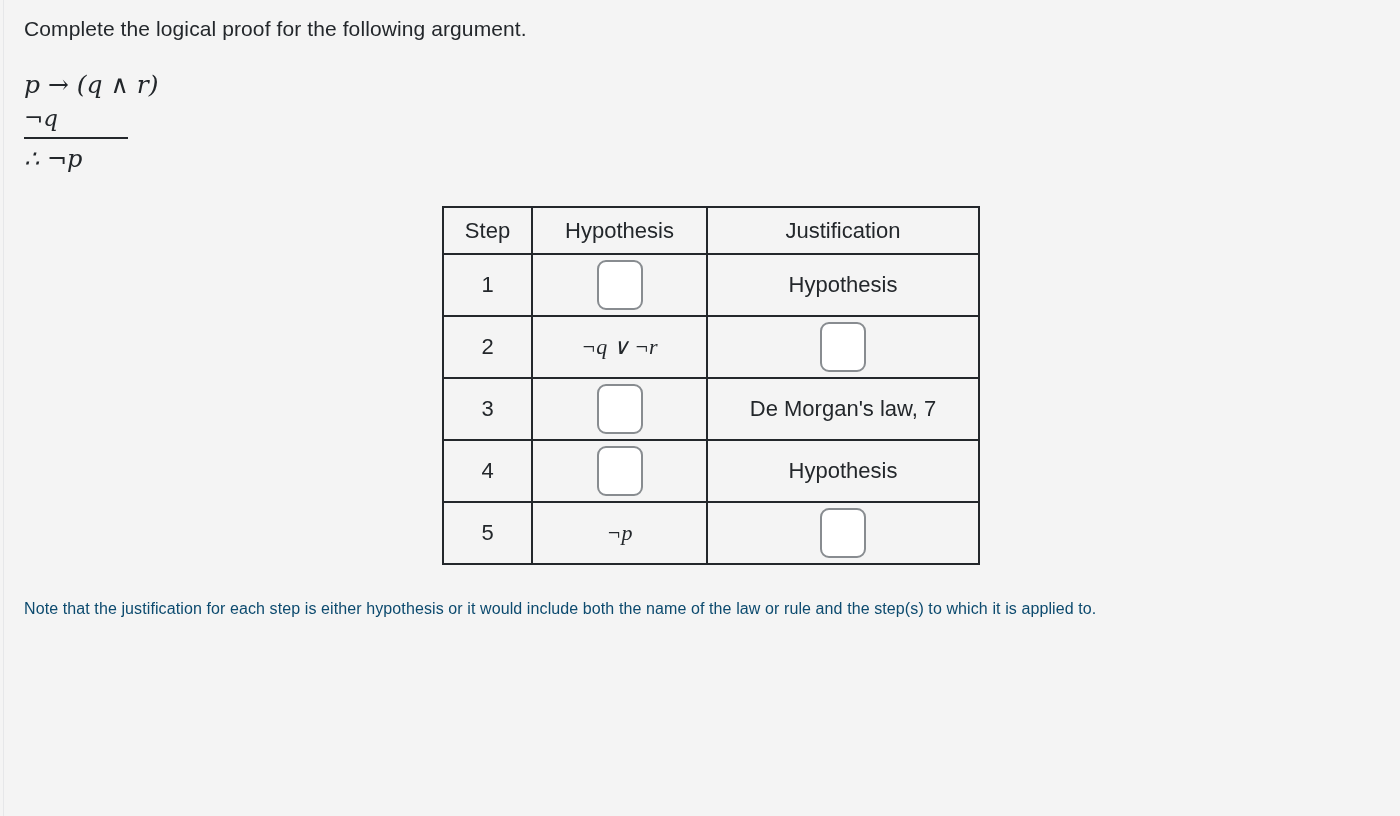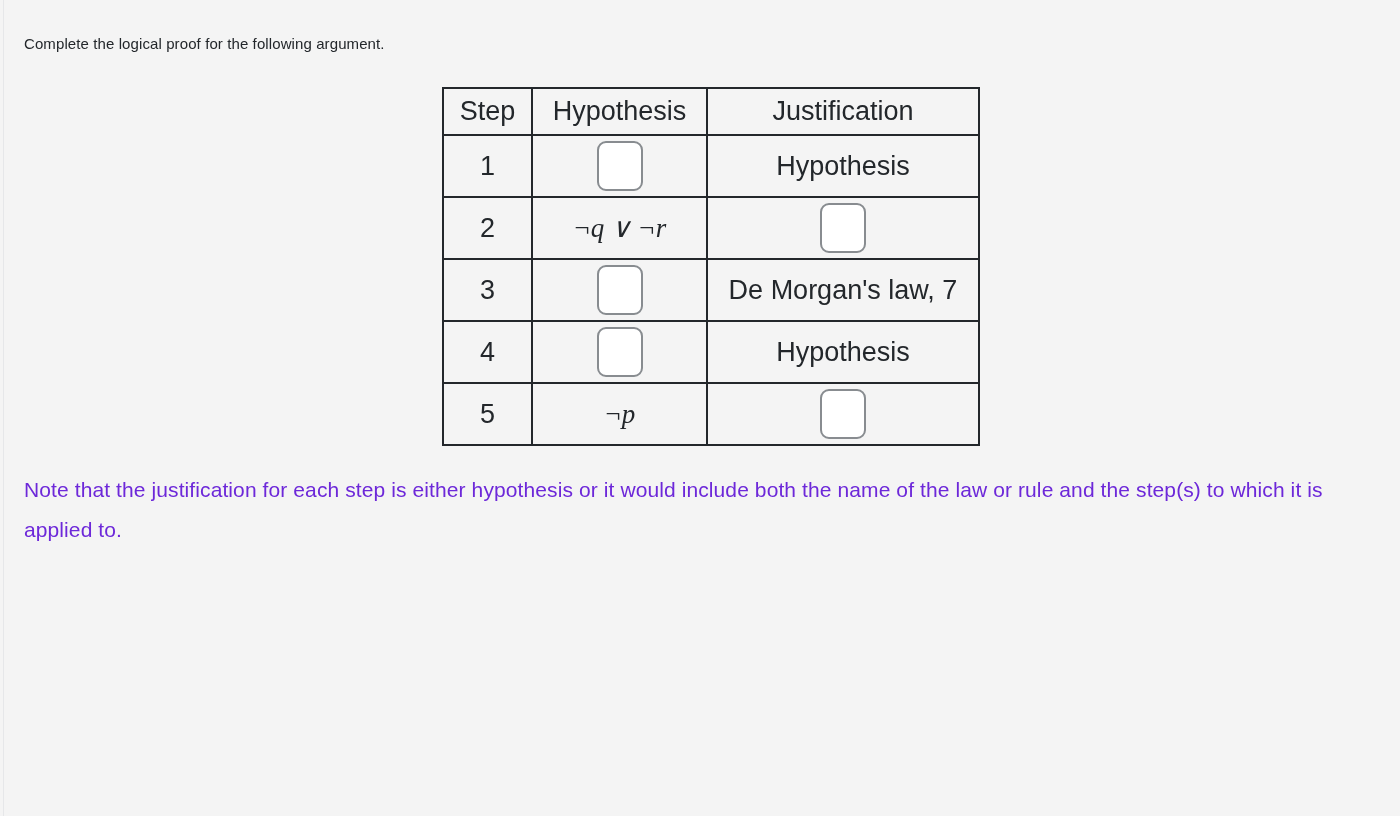--- a/index.html
+++ b/index.html
@@ -22,24 +22,24 @@
     width: 1px;
     height: 816px;
     background: #e6e7e9;
   }
   .content {
     position: relative;
     padding: 0 24px;
     box-sizing: border-box;
   }
   .prompt-line {
-    font-size: 15px;
+    font-size: 21px;
     line-height: 26px;
     color: #23272b;
-    padding-top: 31px;
+    padding-top: 16px;
     letter-spacing: 0.1px;
   }
 
   
   .argument {
     margin-top: 26px;
     font-family: "DejaVu Serif", "Liberation Serif", serif;
     color: #22262a;
   }
   .arg-row {
@@ -73,21 +73,21 @@
     margin-left: 418px;
     background: #f4f4f4;
     table-layout: fixed;
   }
   table.proof th,
   table.proof td {
     border: 2px solid #23272b;
     text-align: center;
     vertical-align: middle;
     font-weight: normal;
-    font-size: 27px;
+    font-size: 22px;
     color: #23272b;
     padding: 0;
   }
   table.proof th {
     height: 45px;
   }
   table.proof td {
     height: 60px;
   }
   .col-step  { width: 89px; }
@@ -108,39 +108,46 @@
     background: #ffffff;
     border: 2px solid #888c90;
     border-radius: 9px;
     box-sizing: border-box;
     vertical-align: middle;
     cursor: text;
   }
 
   
   .note {
-    font-size: 21px;
+    font-size: 16px;
     line-height: 40px;
-    color: #6d28d9;
+    color: #0c4a6e;
     max-width: 1348px;
     letter-spacing: 0.1px;
   }
   .note.first { margin-top: 24px; }
   .note.second { margin-top: 28px; }
   .ops { white-space: nowrap; }
 </style>
 </head>
 <body>
 
 <div class="page-left-rule"></div>
 
 <div class="content">
 
   <div class="prompt-line">Complete the logical proof for the following argument.</div>
 
+  <div class="argument">
+    <div class="arg-row">p → (q ∧ r)</div>
+    <div class="arg-row">
+      <span class="arg-premise2">¬q</span>
+    </div>
+    <div class="arg-row arg-concl">∴ ¬p</div>
+  </div>
 
   <div class="table-wrap">
     <table class="proof">
       <colgroup>
         <col class="col-step">
         <col class="col-prop">
         <col class="col-just">
       </colgroup>
       <thead>
         <tr>

